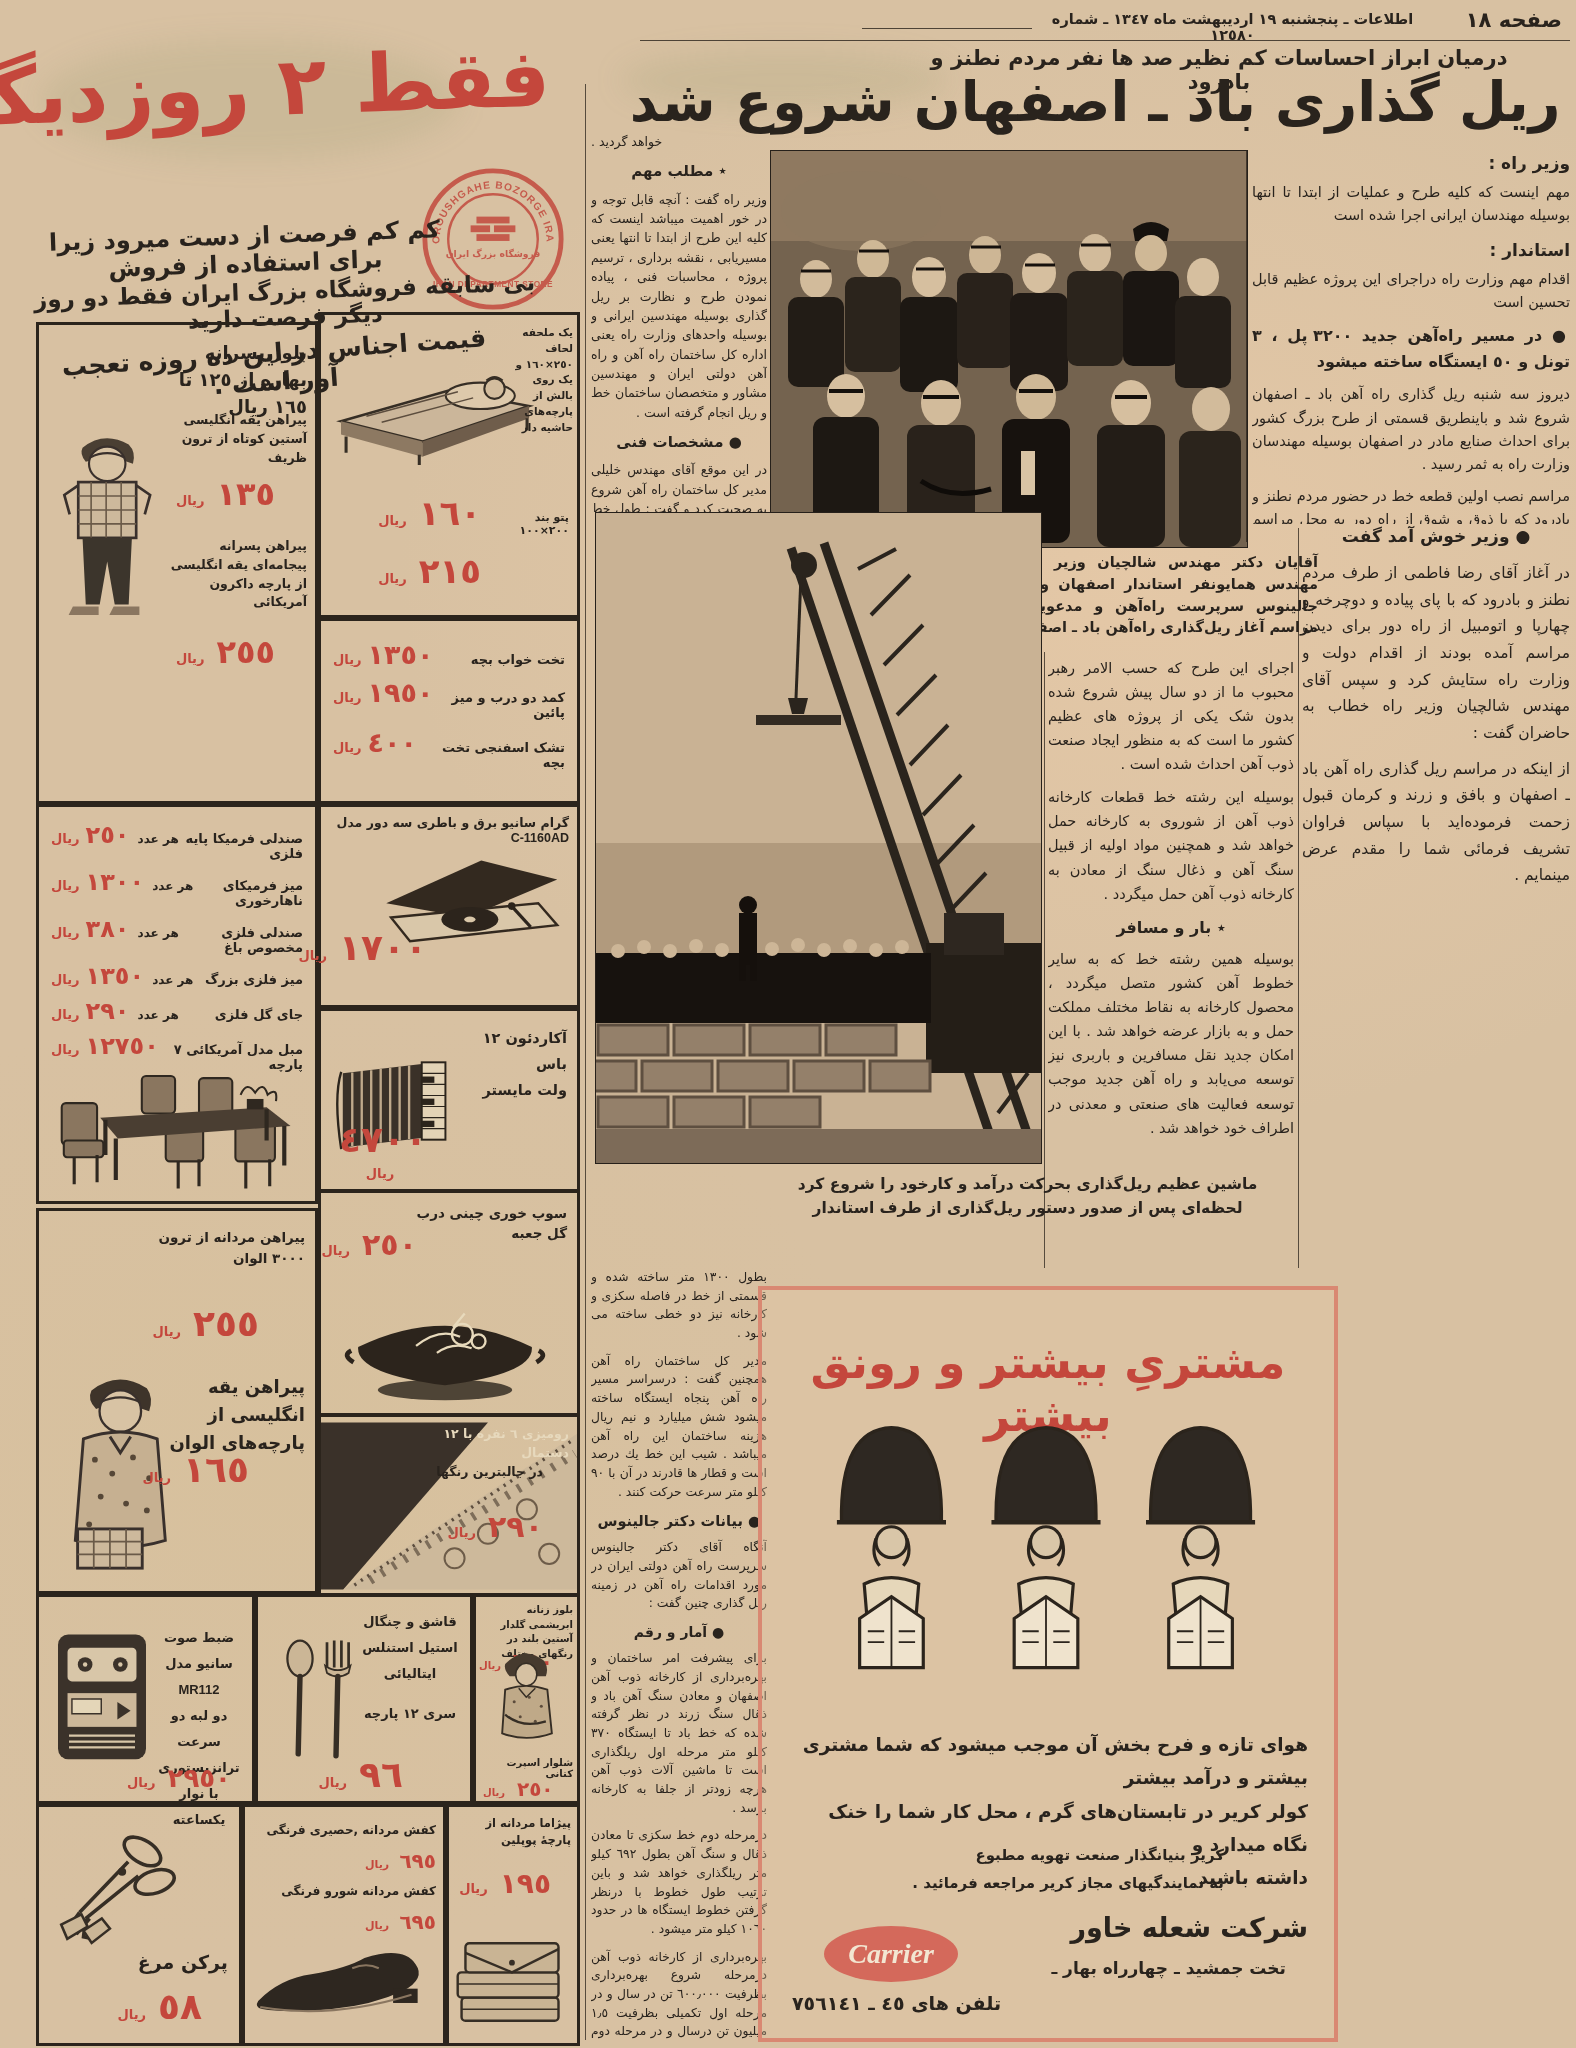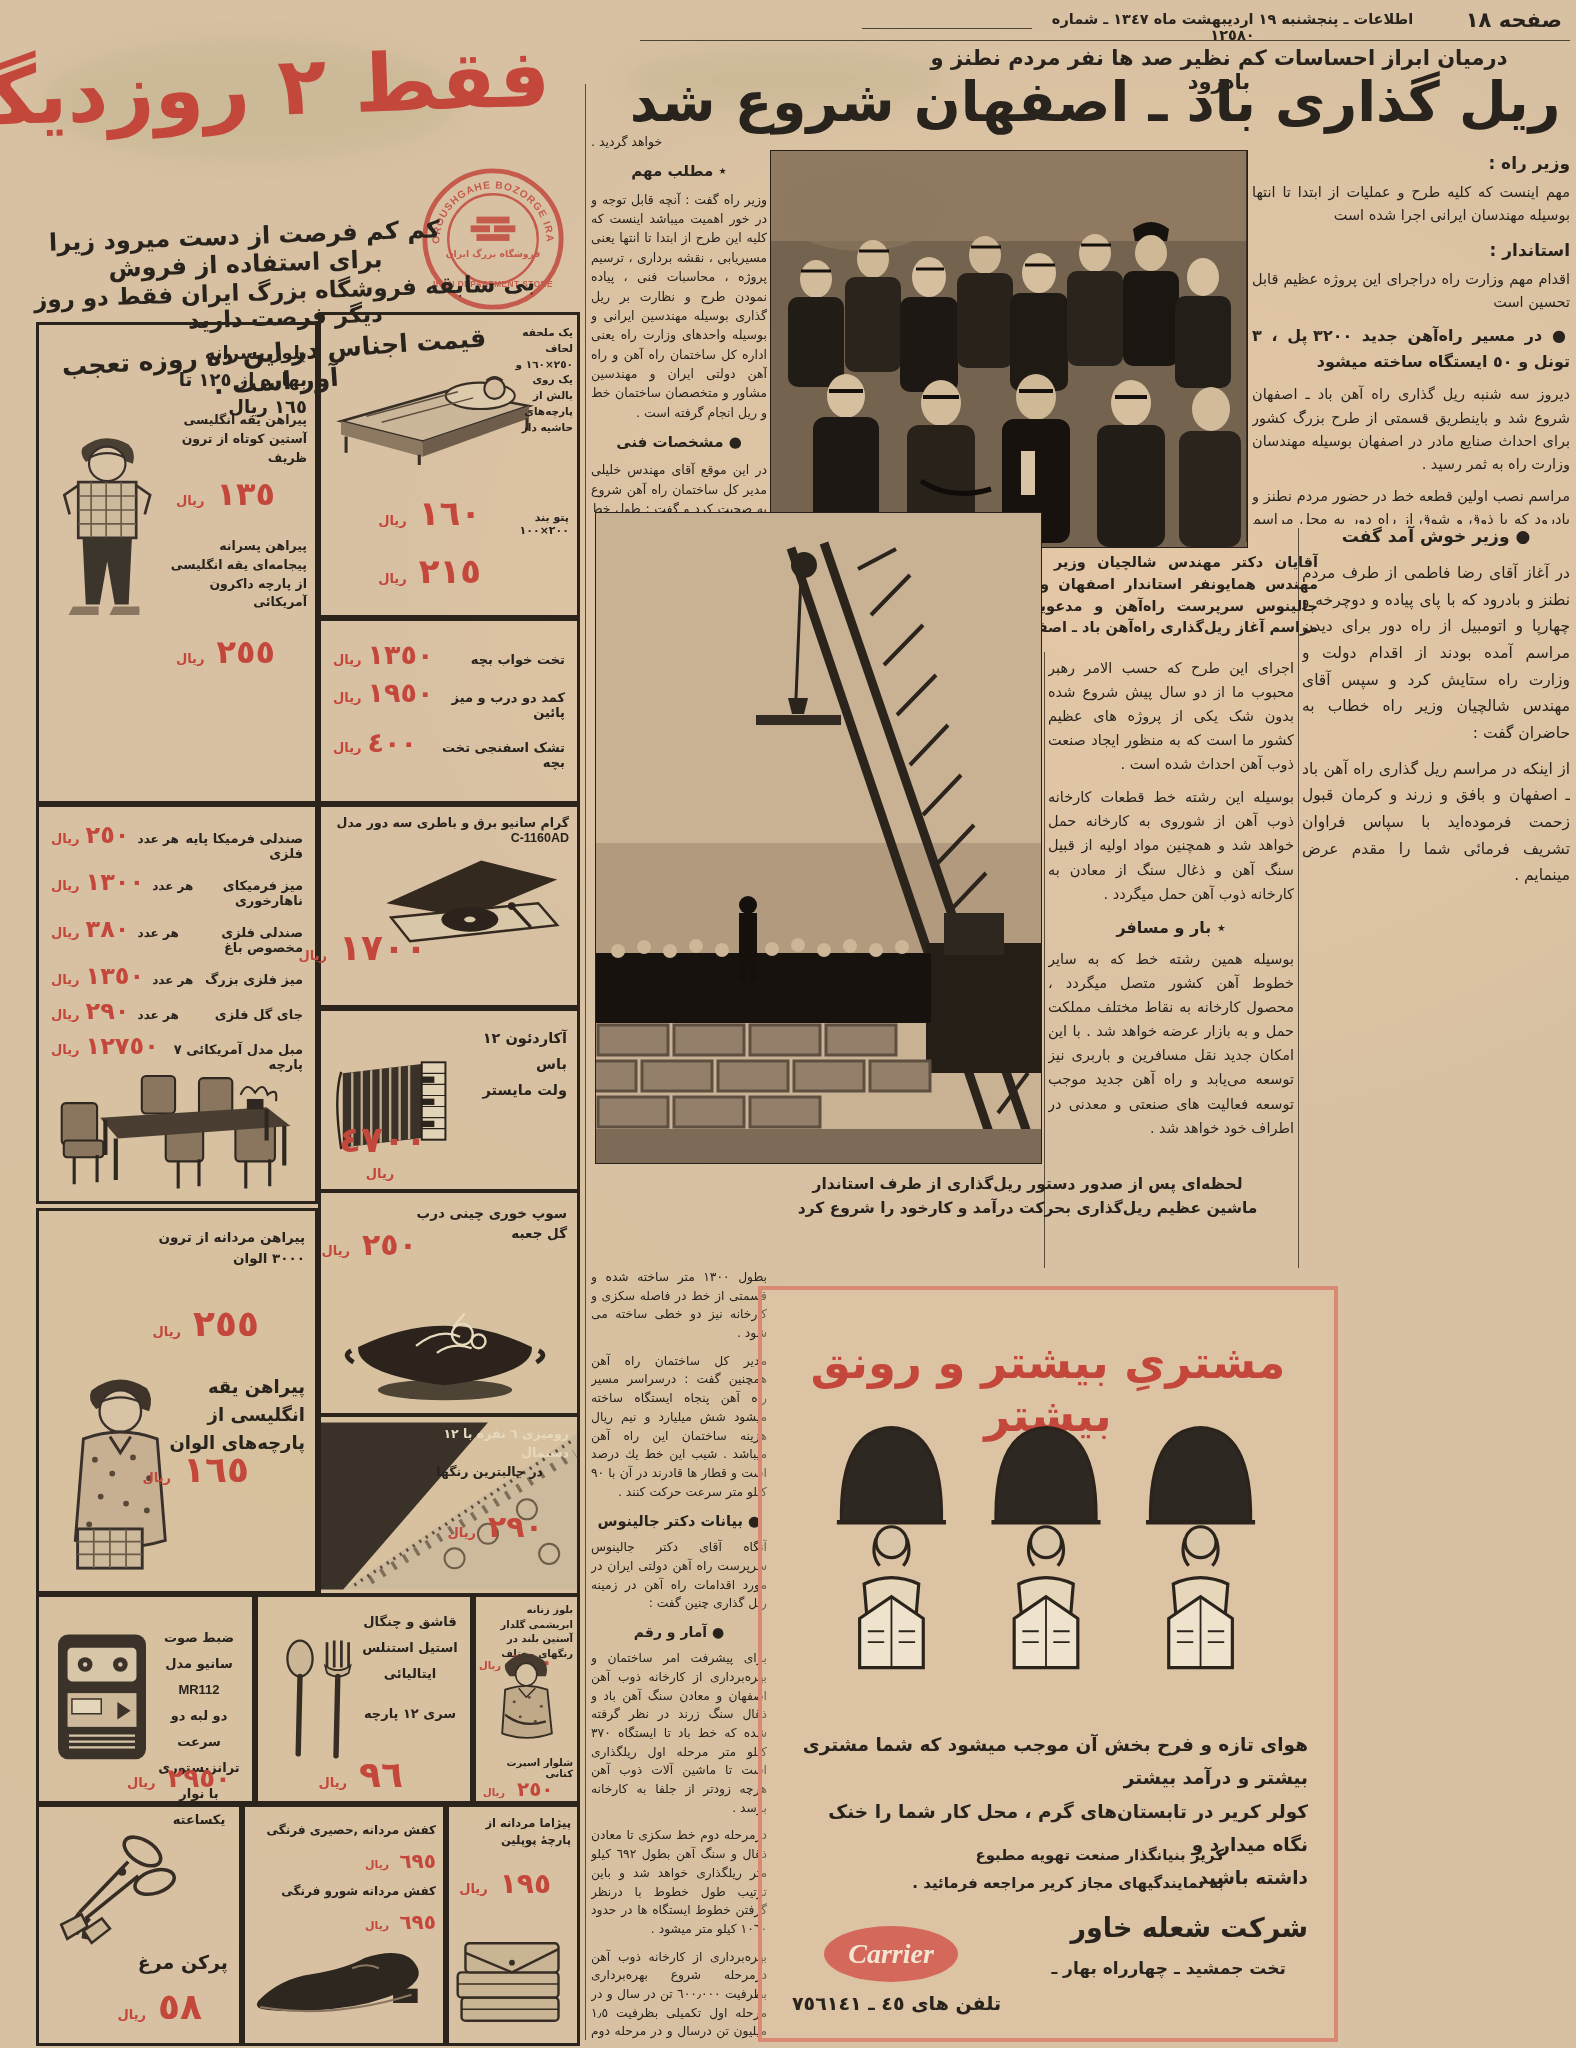--- a/index.html
+++ b/index.html
@@ -175,22 +175,22 @@
           <rect x="274" y="548" width="60" height="30"></rect>
         <rect x="2" y="584" width="70" height="30"></rect>
           <rect x="78" y="584" width="70" height="30"></rect>
           <rect x="154" y="584" width="70" height="30"></rect>
       </g>
       <rect y="616" width="445" height="34" fill="#7d6b58"></rect>
     </svg>
   </div>
 
   <div class="abs cap center" style="left:740px;top:1172px;width:575px;font-size:15.5px;line-height:1.55;">
+    <div>ماشین عظیم ریل‌گذاری بحرکت درآمد و کارخود را شروع کرد</div>
     <div>لحظه‌ای پس از صدور دستور ریل‌گذاری از طرف استاندار</div>
-    <div>ماشین عظیم ریل‌گذاری بحرکت درآمد و کارخود را شروع کرد</div>
   </div>
 
   <div class="abs rtl art" style="left:591px;top:1268px;width:176px;height:776px;font-size:12.3px;line-height:1.52;overflow:hidden;">
     <p>بطول ١٣٠٠ متر ساخته شده و قسمتی از خط در فاصله سکزی و کارخانه نیز دو خطی ساخته می شود .</p>
     <p>مدیر کل ساختمان راه آهن همچنین گفت : درسراسر مسیر راه آهن پنجاه ایستگاه ساخته میشود شش میلیارد و نیم ریال هزینه ساختمان این راه آهن میباشد . شیب این خط یك درصد است و قطار ها قادرند در آن با ٩٠ کیلو متر سرعت حرکت کنند .</p>
     <div class="h-sec" style="font-size:14.5px;">● بیانات دکتر جالینوس</div>
     <p>آنگاه آقای دکتر جالینوس سرپرست راه آهن دولتی ایران در مورد اقدامات راه آهن در زمینه ریل گذاری چنین گفت :</p>
     <div class="h-sec" style="font-size:14px;">● آمار و رقم</div>
     <p>برای پیشرفت امر ساختمان و بهره‌برداری از کارخانه ذوب آهن اصفهان و معادن سنگ آهن باد و ذغال سنگ زرند در نظر گرفته شده که خط باد تا ایستگاه ٣٧٠ کیلو متر مرحله اول ریلگذاری است تا ماشین آلات ذوب آهن هرچه زودتر از جلفا به کارخانه برسد .</p>
     <p>درمرحله دوم خط سکزی تا معادن ذغال و سنگ آهن بطول ٦٩٢ کیلو متر ریلگذاری خواهد شد و باین ترتیب طول خطوط با درنظر گرفتن خطوط ایستگاه ها در حدود ١٠٦٠ کیلو متر میشود .</p>

